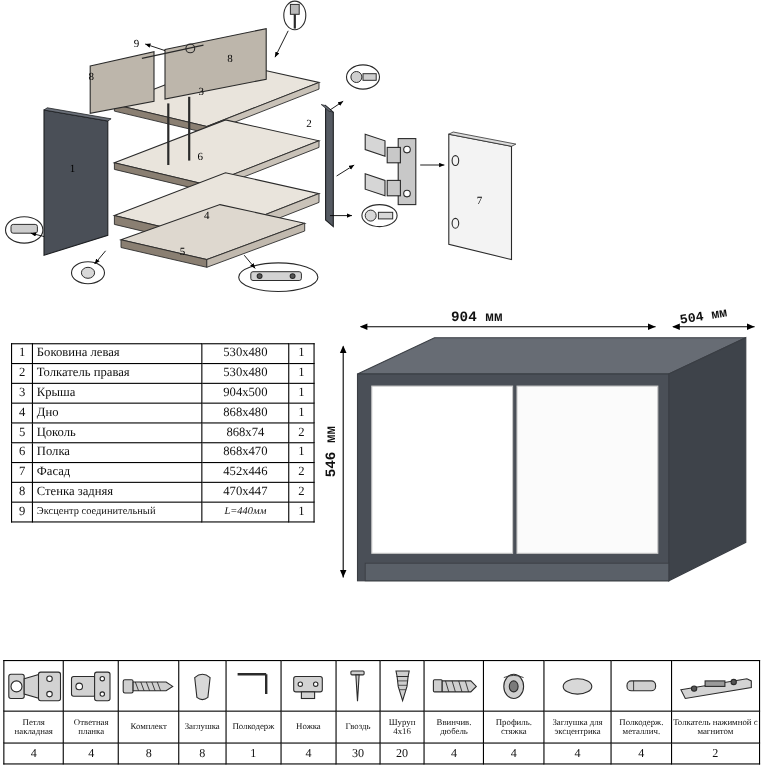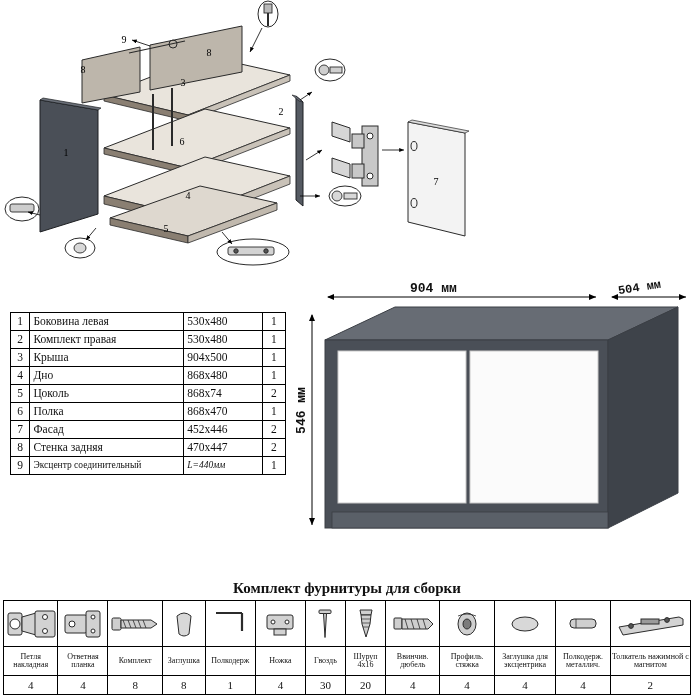--- a/index.html
+++ b/index.html
@@ -25,21 +25,21 @@
   }
   #parts-table td{
     border:1px solid #000;
     padding:1px 3px;
     height:15px;
     line-height:13px;
     white-space:nowrap;
   }
   #parts-table td.num{width:13px;text-align:center;}
   #parts-table td.name{width:150px;text-align:left;margin-left:33px;}
-  #parts-table td.size{width:74px;text-align:left;}
+  #parts-table td.size{width:74px;text-align:center;}
   #parts-table td.qty{width:17px;text-align:center;}
   #parts-table tr.small td.name{font-size:9.5px;}
   #parts-table tr.small td.size{font-size:9.5px;font-style:italic;}
 
   
   #cabinet{position:absolute;left:300px;top:285px;width:390px;height:270px;font-family:Liberation Mono, monospace;}
 
   
   #kit-title{
     position:absolute;left:0;top:580px;width:694px;text-align:center;
@@ -193,21 +193,21 @@
   <table id="parts-table">
     <tbody>
       <tr>
           <td class="num">1</td>
           <td class="name">Боковина левая</td>
           <td class="size">530x480</td>
           <td class="qty">1</td>
         </tr>
       <tr>
           <td class="num">2</td>
-          <td class="name">Комплект правая</td>
+          <td class="name">Толкатель правая</td>
           <td class="size">530x480</td>
           <td class="qty">1</td>
         </tr>
       <tr>
           <td class="num">3</td>
           <td class="name">Крыша</td>
           <td class="size">904x500</td>
           <td class="qty">1</td>
         </tr>
       <tr>
@@ -284,21 +284,20 @@
 
       <g stroke="#000" stroke-width="1" fill="none">
         <line x1="12" y1="30" x2="12" y2="240" marker-start="url(#a2s)" marker-end="url(#a2)"></line>
       </g>
     </svg>
     <div style="position:absolute;left:110px;top:-4px;font-size:13px;font-weight:bold;">904 мм</div>
     <div style="position:absolute;left:318px;top:-4px;font-size:12px;font-weight:bold;transform:rotate(-9deg);">504 мм</div>
     <div style="position:absolute;left:-22px;top:118px;font-size:13px;font-weight:bold;transform:rotate(-90deg);">546 мм</div>
   </div>
 
-  <div id="kit-title">Комплект фурнитуры для сборки</div>
 
   <table id="kit">
     <colgroup>
       <col style="width:7.6%">
         <col style="width:7.0%">
         <col style="width:7.6%">
         <col style="width:6.0%">
       <col style="width:7.0%">
         <col style="width:7.0%">
         <col style="width:5.6%">

